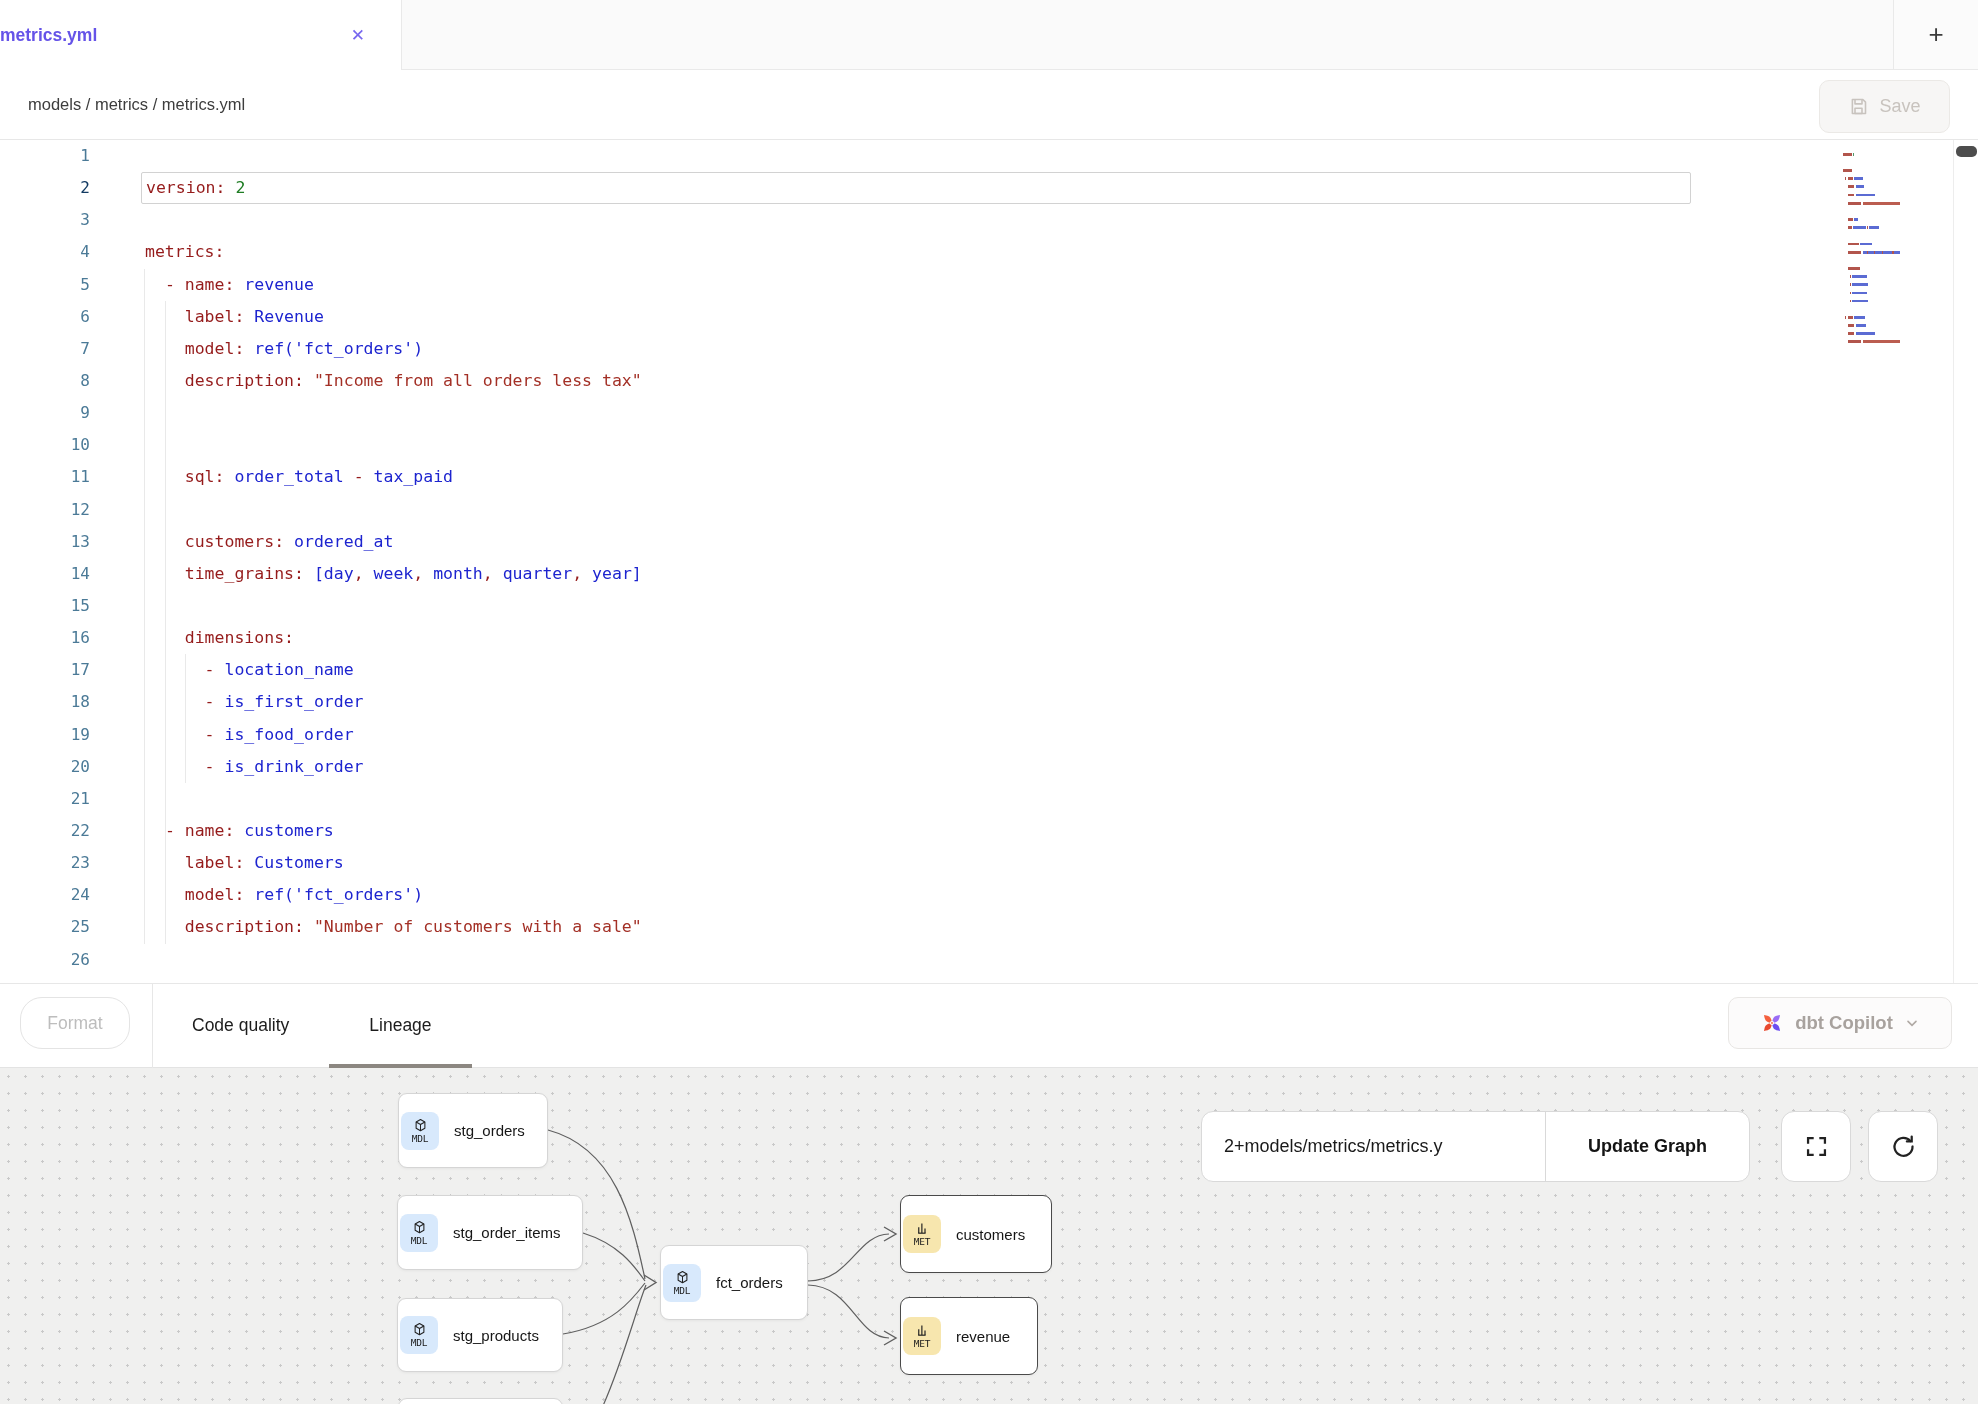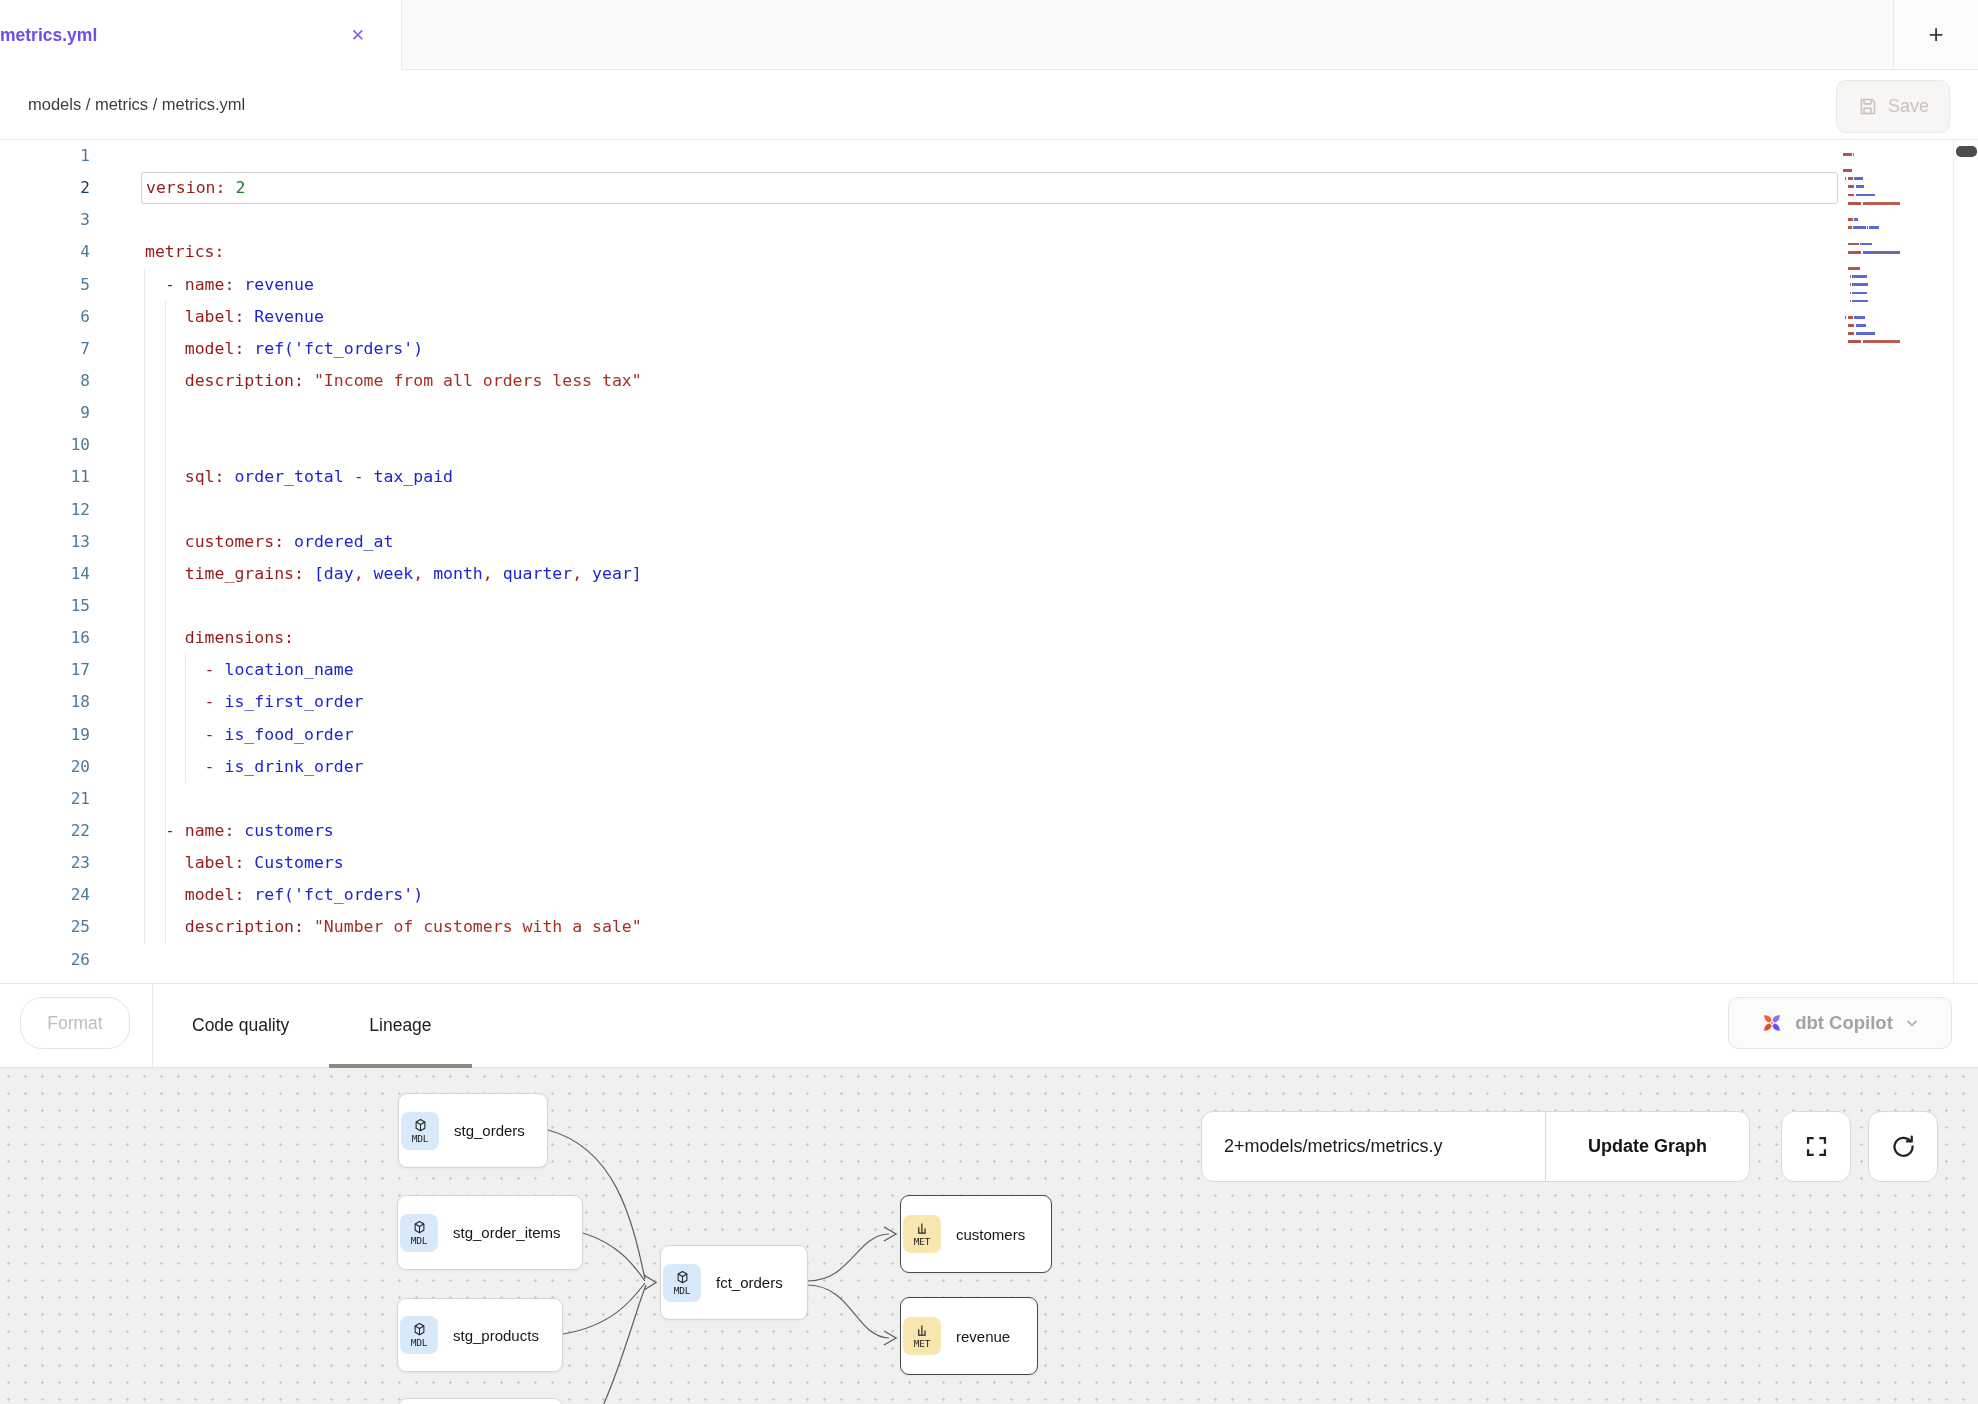--- a/index.html
+++ b/index.html
@@ -11,31 +11,31 @@
   .tab{width:402px;background:#fff;border-right:1px solid #e9e9e9;display:flex;align-items:center}
   .tab-title{font-size:17.5px;font-weight:bold;color:#6553e8}
   .tab-close{margin-left:auto;margin-right:36px;font-size:17px;color:#7767ef;cursor:pointer;line-height:1}
   .tab-fill{flex:1;background:#fafafa;border-bottom:1px solid #e9e9e9}
   .tab-plus{width:85px;background:#fbfbfb;border-left:1px solid #e9e9e9;border-bottom:1px solid #e9e9e9;
     display:flex;align-items:center;justify-content:center;font-size:26px;font-weight:300;color:#3c3c3c;cursor:pointer}
 
   
   .crumbrow{position:relative;height:70px;border-bottom:1px solid #e7e7e7;display:flex;align-items:center}
   .crumb{margin-left:28px;font-size:16.5px;color:#3d3d3d}
-  .savebtn{position:absolute;right:28px;top:10px;width:114px;height:53px;border-radius:10px;
+  .savebtn{position:absolute;right:28px;top:10px;width:131px;height:53px;border-radius:10px;
     background:#f7f6f5;border:1px solid #ebe9e6;display:flex;align-items:center;justify-content:center;
     gap:10px;color:#c8c3be;font-size:18px;z-index:5}
   .savebtn svg{flex:none}
 
   
   .editor{position:relative;height:843px;background:#fff;overflow:hidden}
   .cl{display:flex;height:32.15px}
   .gut{width:90px;text-align:right;flex:none;
     font:16px/32.15px "DejaVu Sans Mono",monospace;color:#4b7a97}
-  .body{margin-left:51px;width:1697px;padding-left:4px;white-space:pre;
+  .body{margin-left:51px;width:1550px;padding-left:4px;white-space:pre;
     font:16.5px/32.15px "DejaVu Sans Mono",monospace;color:#111}
   .cl.active .gut{color:#123a62}
   .cl.active .body{border:1px solid #d2d2d2;border-radius:2px;line-height:30.15px}
   .tk-k,.tk-d,.tk-p{color:#951b1b}
   .tk-s{color:#a33026}
   .tk-v{color:#1d24cf}
   .tk-n{color:#1f7d24}
   .guide{position:absolute;width:1px;background:#e9e9e9}
   
   .minimap{position:absolute;left:1843px;top:2px;width:105px}

